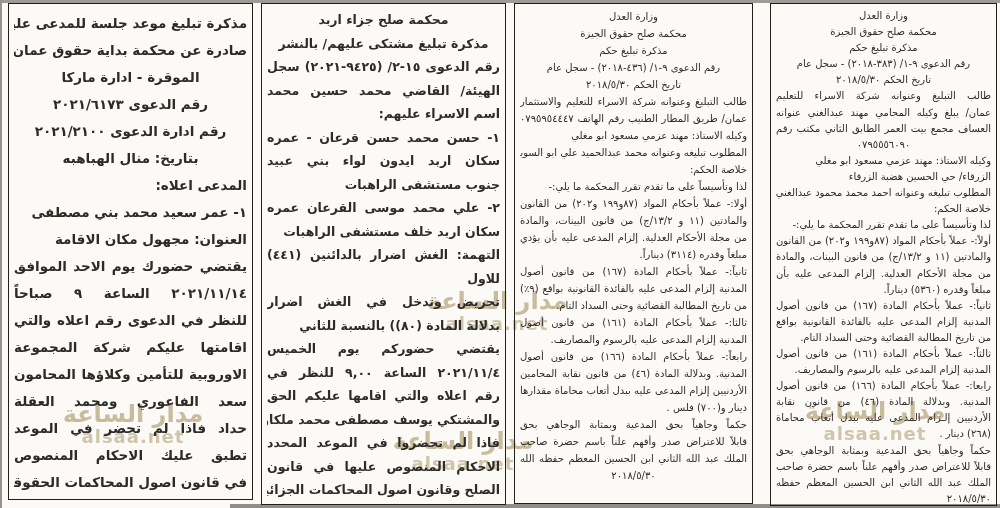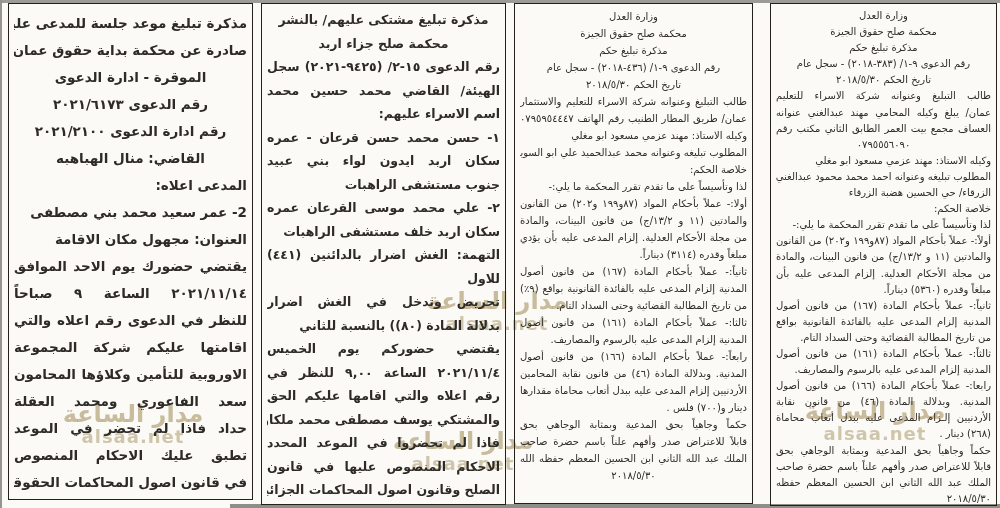--- a/index.html
+++ b/index.html
@@ -79,22 +79,22 @@
       <div class="line c">وزارة العدل</div>
       <div class="line c">محكمة صلح حقوق الجيزة</div>
       <div class="line c">مذكرة تبليغ حكم</div>
       <div class="line c">رقم الدعوى ٩-١/ (٣٨٣-٢٠١٨) - سجل عام</div>
       <div class="line c">تاريخ الحكم ٢٠١٨/٥/٣٠</div>
       <div class="line j">طالب التبليغ وعنوانه شركة الاسراء للتعليم والاستثمار</div>
       <div class="line j">عمان/ يبلغ وكيله المحامي مهند عبدالغني عنوانه خلدا اشارة</div>
       <div class="line j">العساف مجمع بيت العمر الطابق الثاني مكتب رقم ٢٠٣ الهاتف</div>
       <div class="line c">٠٧٩٥٥٥٦٠٩٠</div>
       <div class="line r">وكيله الاستاذ: مهند عزمي مسعود ابو مغلي</div>
+      <div class="line r">الزرقاء/ حي الحسين هضبة الزرقاء</div>
       <div class="line r">المطلوب تبليغه وعنوانه احمد محمد محمود عبدالغني</div>
-      <div class="line r">الزرقاء/ حي الحسين هضبة الزرقاء</div>
       <div class="line r">خلاصة الحكم:</div>
       <div class="line r">لذا وتأسيساً على ما تقدم تقرر المحكمة ما يلي:-</div>
       <div class="line j">أولاً:- عملاً بأحكام المواد (٨٧و١٩٩ و٢٠٢) من القانون المدني،</div>
       <div class="line j">والمادتين (١١ و ١٣/٢/ج) من قانون البينات، والمادة (١٨١٨)</div>
       <div class="line j">من مجلة الأحكام العدلية. إلزام المدعى عليه بأن يؤدي للمدعية</div>
       <div class="line r">مبلغاً وقدره (٥٣٦٠) ديناراً.</div>
       <div class="line j">ثانياً:- عملاً بأحكام المادة (١٦٧) من قانون أصول المحاكمات</div>
       <div class="line j">المدنية إلزام المدعى عليه بالفائدة القانونية بواقع (٩٪) وذلك</div>
       <div class="line r">من تاريخ المطالبة القضائية وحتى السداد التام.</div>
       <div class="line j">ثالثاً:- عملاً بأحكام المادة (١٦١) من قانون أصول المحاكمات</div>
@@ -132,22 +132,22 @@
       <div class="line j">رابعاً:- عملاً بأحكام المادة (١٦٦) من قانون أصول المحاكمات</div>
       <div class="line j">المدنية. وبدلالة المادة (٤٦) من قانون نقابة المحامين النظاميين</div>
       <div class="line j">الأردنيين إلزام المدعى عليه ببدل أتعاب محاماة مقدارها (١٥٥)</div>
       <div class="line r">دينار و(٧٠٠) فلس .</div>
       <div class="line j">حكماً وجاهياً بحق المدعية وبمثابة الوجاهي بحق المدعى عليه</div>
       <div class="line j">قابلاً للاعتراض صدر وأفهم علناً باسم حضرة صاحب الجلالة</div>
       <div class="line j">الملك عبد الله الثاني ابن الحسين المعظم حفظه الله ورعاه بتاريخ</div>
       <div class="line c">٢٠١٨/٥/٣٠</div>
     </div>
   <div class="notice" id="n2">
+      <div class="line c">محكمة صلح جزاء اربد</div>
       <div class="line c">مذكرة تبليغ مشتكى عليهم/ بالنشر</div>
-      <div class="line c">محكمة صلح جزاء اربد</div>
       <div class="line j">رقم الدعوى ١٥-٢/ (٩٤٢٥-٢٠٢١) سجل عام</div>
       <div class="line j">الهيئة/ القاضي محمد حسين محمد الحراحشة</div>
       <div class="line r">اسم الاسراء عليهم:</div>
       <div class="line j">١- حسن محمد حسن قرعان - عمره ٦١ سنة</div>
       <div class="line j">سكان اربد ايدون لواء بني عبيد بالقرب من</div>
       <div class="line r">جنوب مستشفى الراهبات</div>
       <div class="line j">٢- علي محمد موسى القرعان عمره ٢٥ سنة</div>
       <div class="line r">سكان اربد خلف مستشفى الراهبات</div>
       <div class="line j">التهمة: الغش اضرار بالدائنين (٤٤١) بالنسبة</div>
       <div class="line r">للاول</div>
@@ -157,26 +157,26 @@
       <div class="line j">٢٠٢١/١١/٤ الساعة ٩,٠٠ للنظر في الدعوى</div>
       <div class="line j">رقم اعلاه والتي اقامها عليكم الحق العام</div>
       <div class="line r">والمشتكي يوسف مصطفى محمد ملكاوي</div>
       <div class="line j">فاذا لم تحضروا في الموعد المحدد تطبق عليكم</div>
       <div class="line j">الاحكام المنصوص عليها في قانون محاكم</div>
       <div class="line r">الصلح وقانون اصول المحاكمات الجزائية</div>
     </div>
   <div class="notice" id="n3">
       <div class="line c">مذكرة تبليغ موعد جلسة للمدعى عليه</div>
       <div class="line c">صادرة عن محكمة بداية حقوق عمان</div>
-      <div class="line c">الموقرة - ادارة الدعوى</div>
+      <div class="line c">الموقرة - ادارة ماركا</div>
       <div class="line c">رقم الدعوى ٢٠٢١/٦١٧٣</div>
       <div class="line c">رقم ادارة الدعوى ٢٠٢١/٢١٠٠</div>
-      <div class="line c">القاضي: منال الهباهبه</div>
+      <div class="line c">بتاريخ: منال الهباهبه</div>
       <div class="line r">المدعى اعلاه:</div>
-      <div class="line r">2- عمر سعيد محمد بني مصطفى</div>
+      <div class="line r">١- عمر سعيد محمد بني مصطفى</div>
       <div class="line r">العنوان: مجهول مكان الاقامة</div>
       <div class="line j">يقتضي حضورك يوم الاحد الموافق</div>
       <div class="line j">٢٠٢١/١١/١٤ الساعة ٩ صباحاً</div>
       <div class="line j">للنظر في الدعوى رقم اعلاه والتي</div>
       <div class="line j">اقامتها عليكم شركة المجموعة العربية</div>
       <div class="line j">الاوروبية للتأمين وكلاؤها المحامون</div>
       <div class="line j">سعد الفاعوري ومحمد العقلة وحنين</div>
       <div class="line j">حداد فاذا لم تحضر في الموعد المحدد</div>
       <div class="line j">تطبق عليك الاحكام المنصوص عليها</div>
       <div class="line r">في قانون اصول المحاكمات الحقوقية</div>

